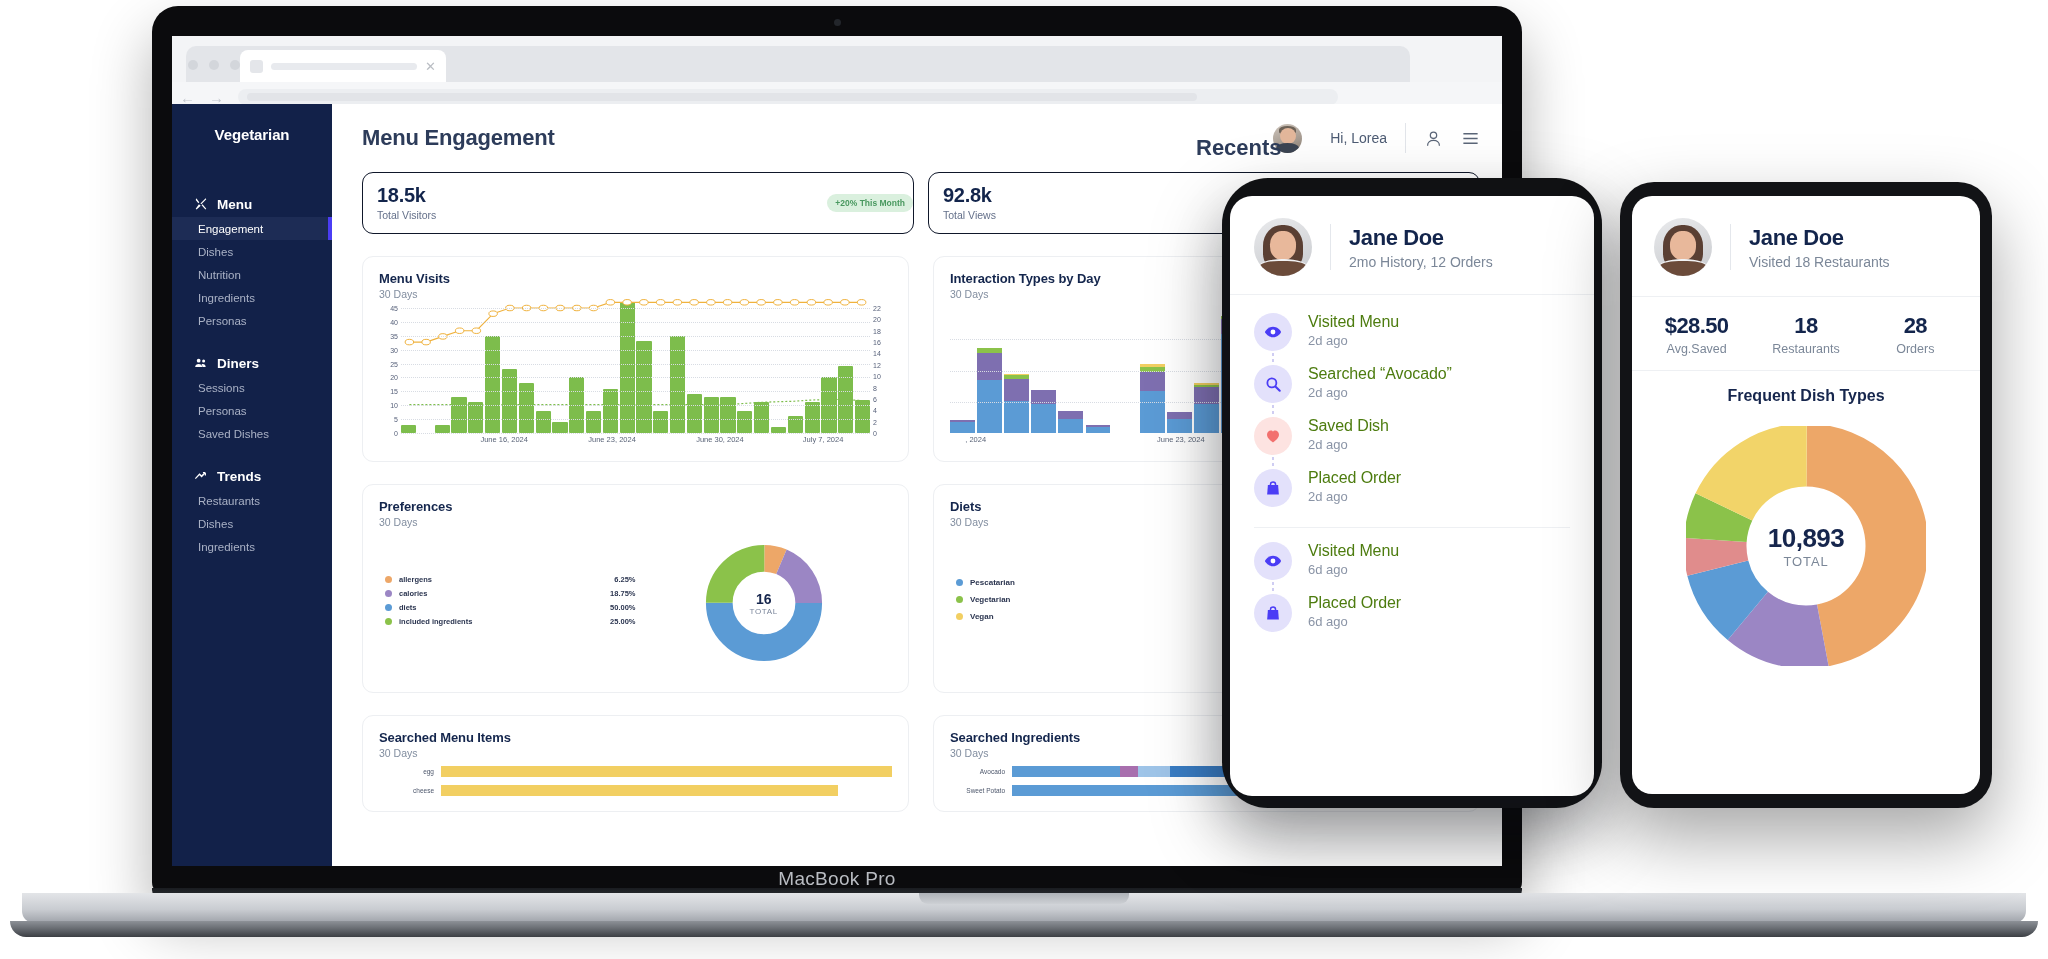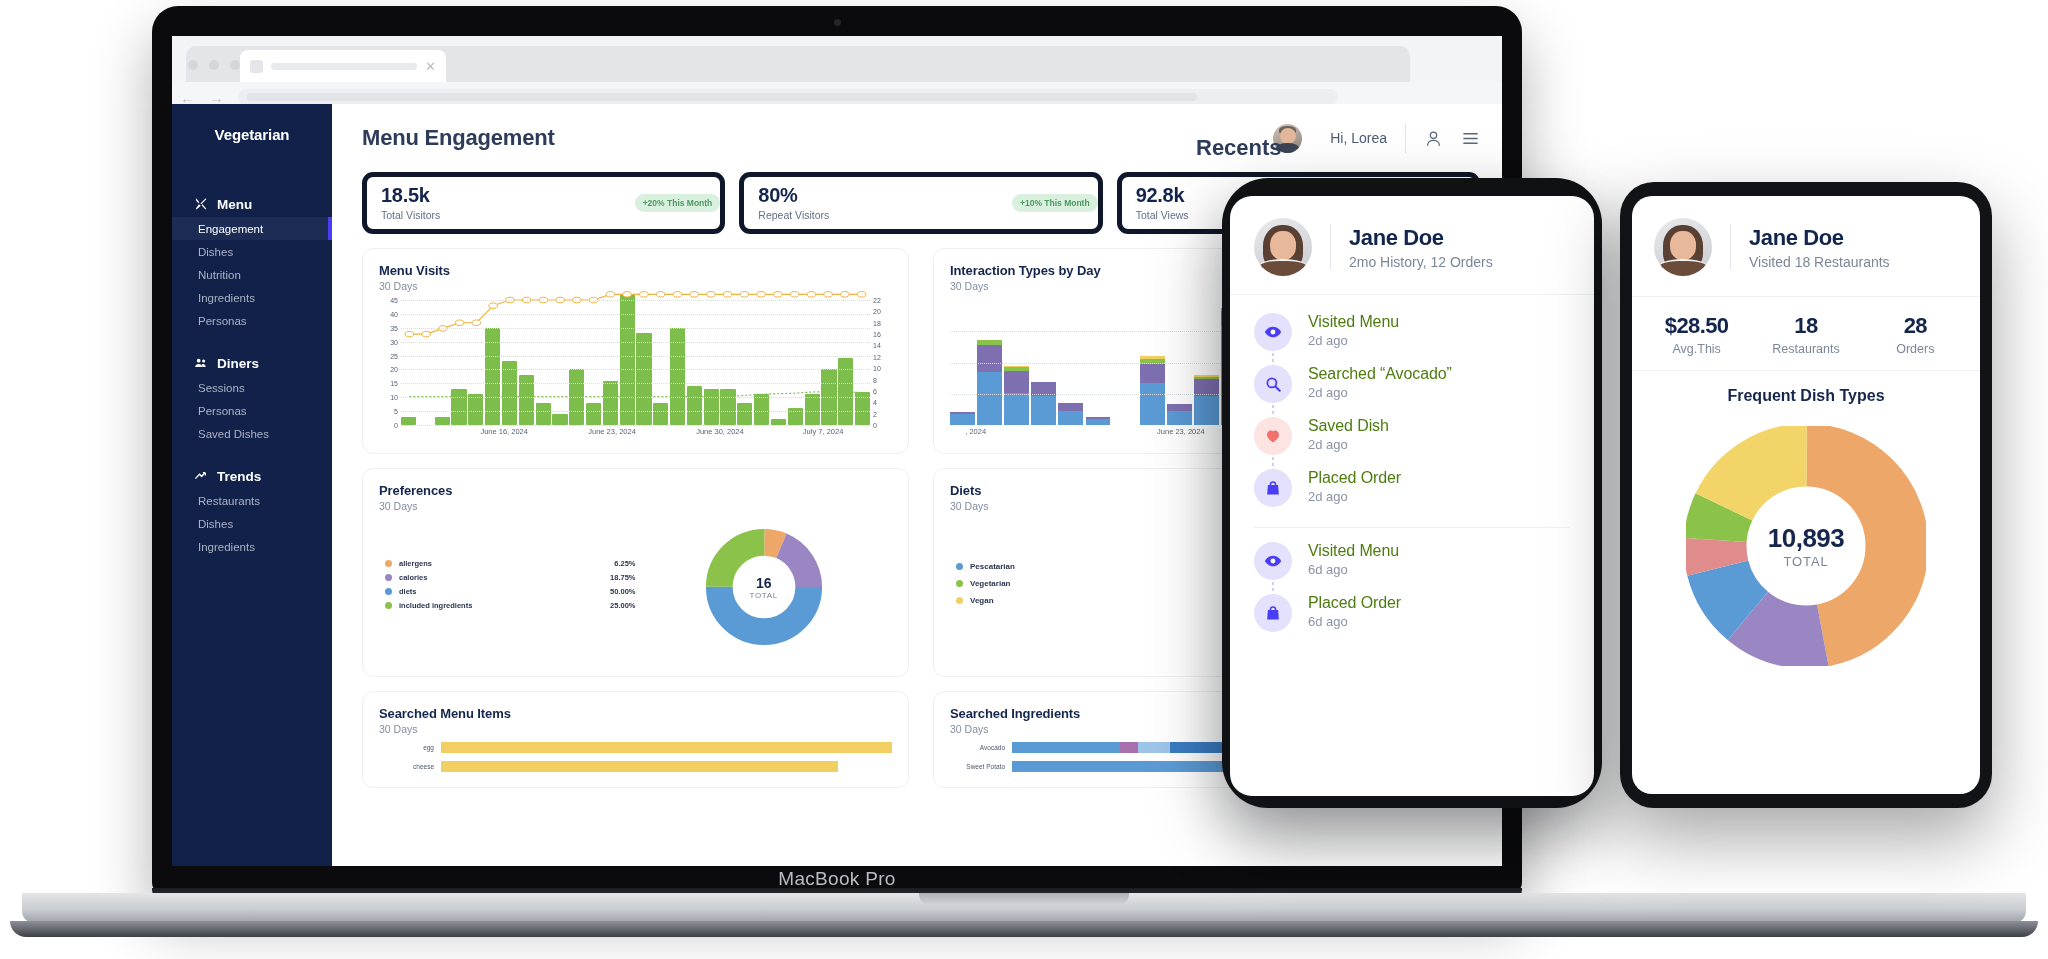--- a/index.html
+++ b/index.html
@@ -113,32 +113,32 @@
   .greeting { font-size:14px; color:#4d5b73; }
   .vdiv { width:1px; height:30px; background:#e2e5ea; }
   .icon-btn { color:#5b6678; display:flex; align-items:center; cursor:pointer; }
   .icon-btn svg { width:19px; height:19px; stroke:#5b6678; fill:none; stroke-width:1.6; }
 
   .dash { padding:0 22px 0 30px; }
 
   
   .stat-row { display:flex; gap:14px; }
   .stat-card {
-    flex:1; background:#fff; border:5px solid #0f172a; border-radius:11px;
+    flex:1; background:#fff; border:1px solid #0f172a; border-radius:11px;
     height:62px; padding:10px 14px; display:flex; align-items:center; position:relative;
   }
   .stat-main .stat-value { font-size:20px; font-weight:700; color:#13254c; line-height:1.05; letter-spacing:-.3px;}
   .stat-main .stat-label { font-size:10.5px; color:#64708a; margin-top:3px; }
   .stat-badge {
     position:absolute; right:0; top:50%; transform:translateY(-50%);
     background:#daf0de; color:#4a9960; font-size:8.5px; font-weight:600;
     padding:4px 8px; border-radius:11px; white-space:nowrap;
   }
 
-  .grid2 { display:flex; gap:24px; margin-top:14px; }
+  .grid2 { display:flex; gap:24px; margin-top:22px; }
   .card {
     flex:1; background:#fff; border:1px solid #edeff2; border-radius:11px; padding:14px 16px;
     position:relative;
   }
   .card-title { font-size:13px; font-weight:700; color:#14264d; letter-spacing:-.1px; }
   .card-sub { font-size:10.5px; color:#818d9f; margin-top:2px; }
 
   
   .chart-wrap { position:relative; margin-top:8px; }
   .mv-chart { display:flex; height:125px; }
@@ -354,27 +354,20 @@
 
           <div class="dash">
 
             <div class="stat-row">
               <div class="stat-card">
                 <div class="stat-main">
                   <div class="stat-value">18.5k</div>
                   <div class="stat-label">Total Visitors</div>
                 </div>
                 <div class="stat-badge">+20% This Month</div>
-              </div>
-              <div class="stat-card">
-                <div class="stat-main">
-                  <div class="stat-value">80%</div>
-                  <div class="stat-label">Repeat Visitors</div>
-                </div>
-                <div class="stat-badge">+10% This Month</div>
               </div>
               <div class="stat-card">
                 <div class="stat-main">
                   <div class="stat-value">92.8k</div>
                   <div class="stat-label">Total Views</div>
                 </div>
               </div>
             </div>
 
             <div class="grid2">
@@ -856,21 +849,21 @@
       </div>
       <div class="pc-divider"></div>
       <div>
         <div class="pc-name">Jane Doe</div>
         <div class="pc-meta">Visited 18 Restaurants</div>
       </div>
     </div>
     <div class="tc-stats">
       <div class="tc-stat">
         <div class="v">$28.50</div>
-        <div class="l">Avg.This</div>
+        <div class="l">Avg.Saved</div>
       </div>
       <div class="tc-stat">
         <div class="v">18</div>
         <div class="l">Restaurants</div>
       </div>
       <div class="tc-stat">
         <div class="v">28</div>
         <div class="l">Orders</div>
       </div>
     </div>

